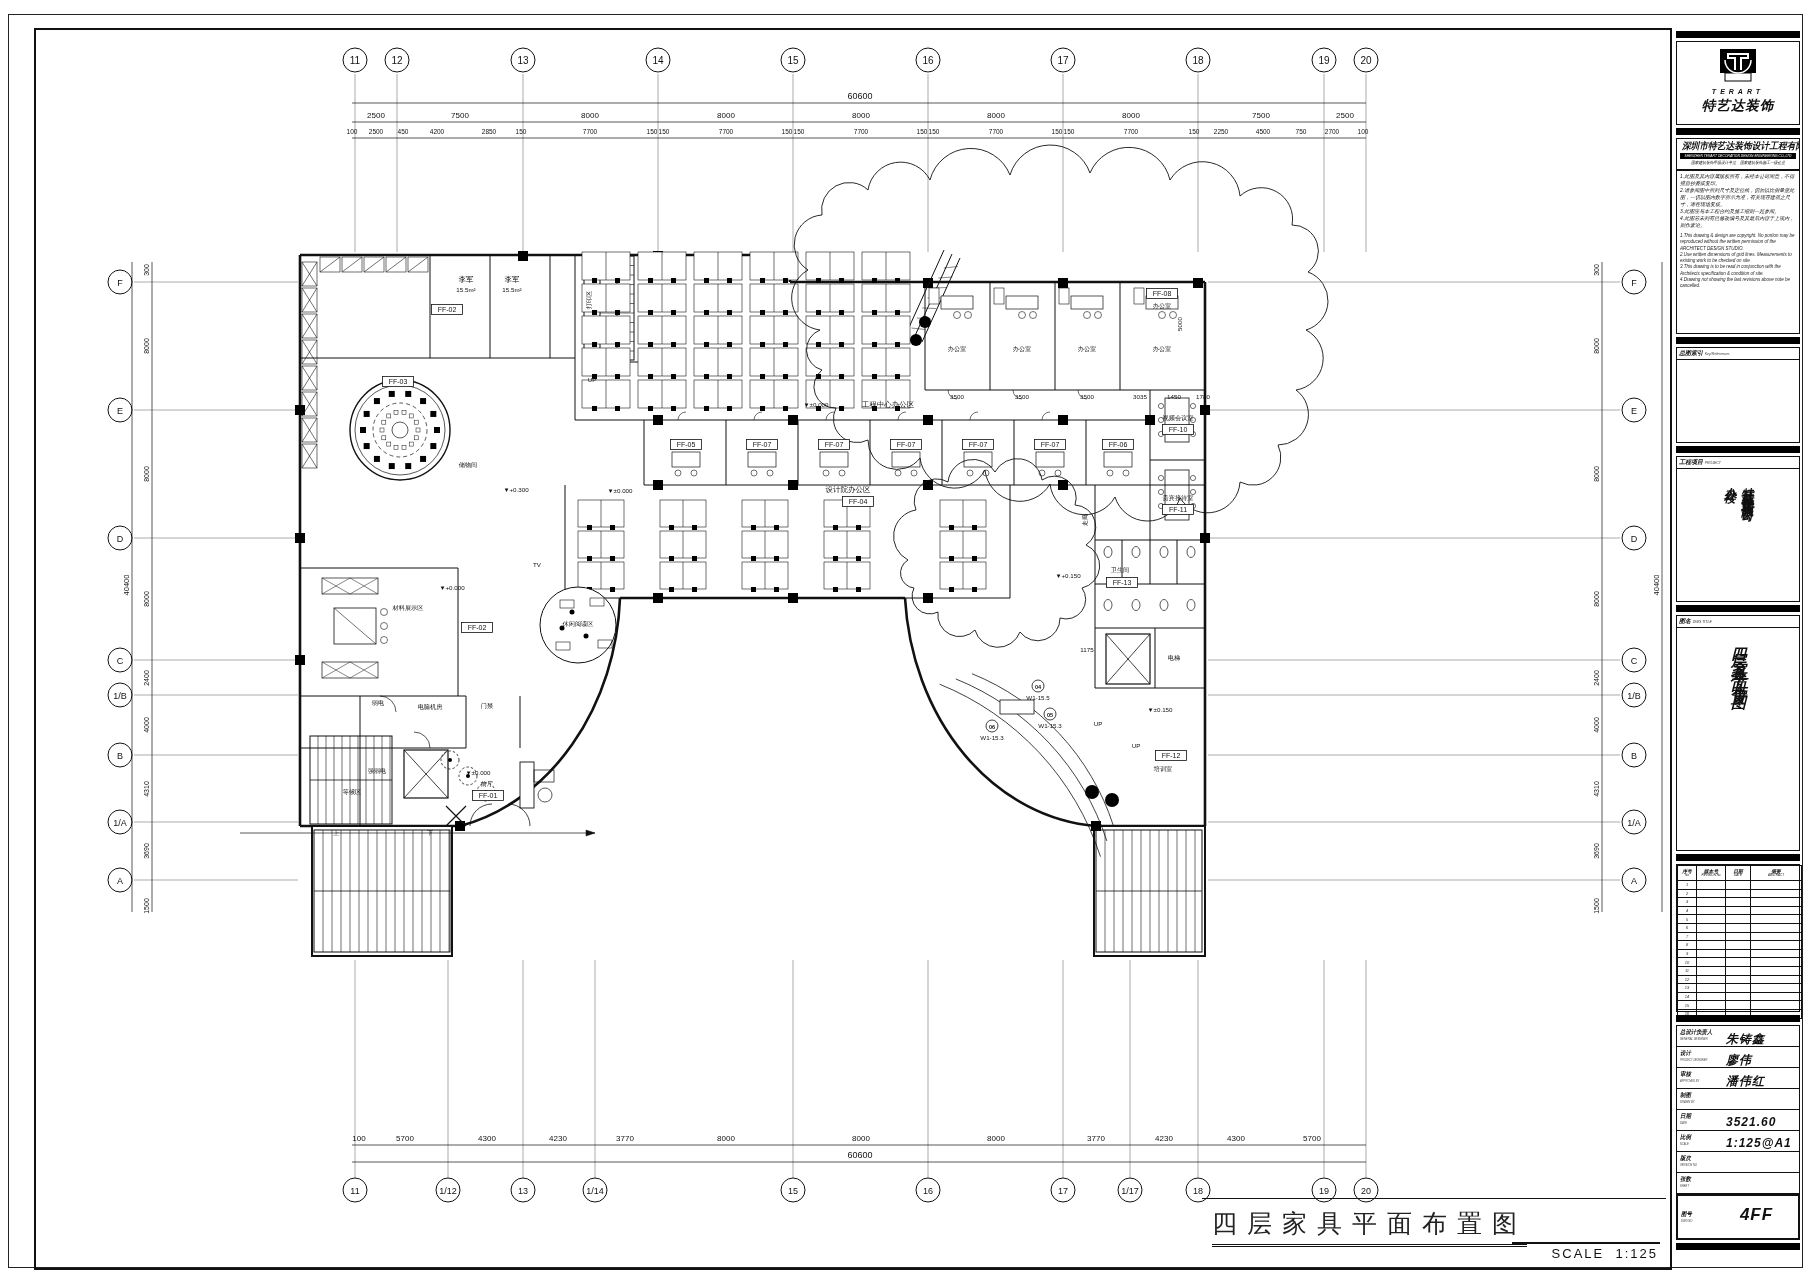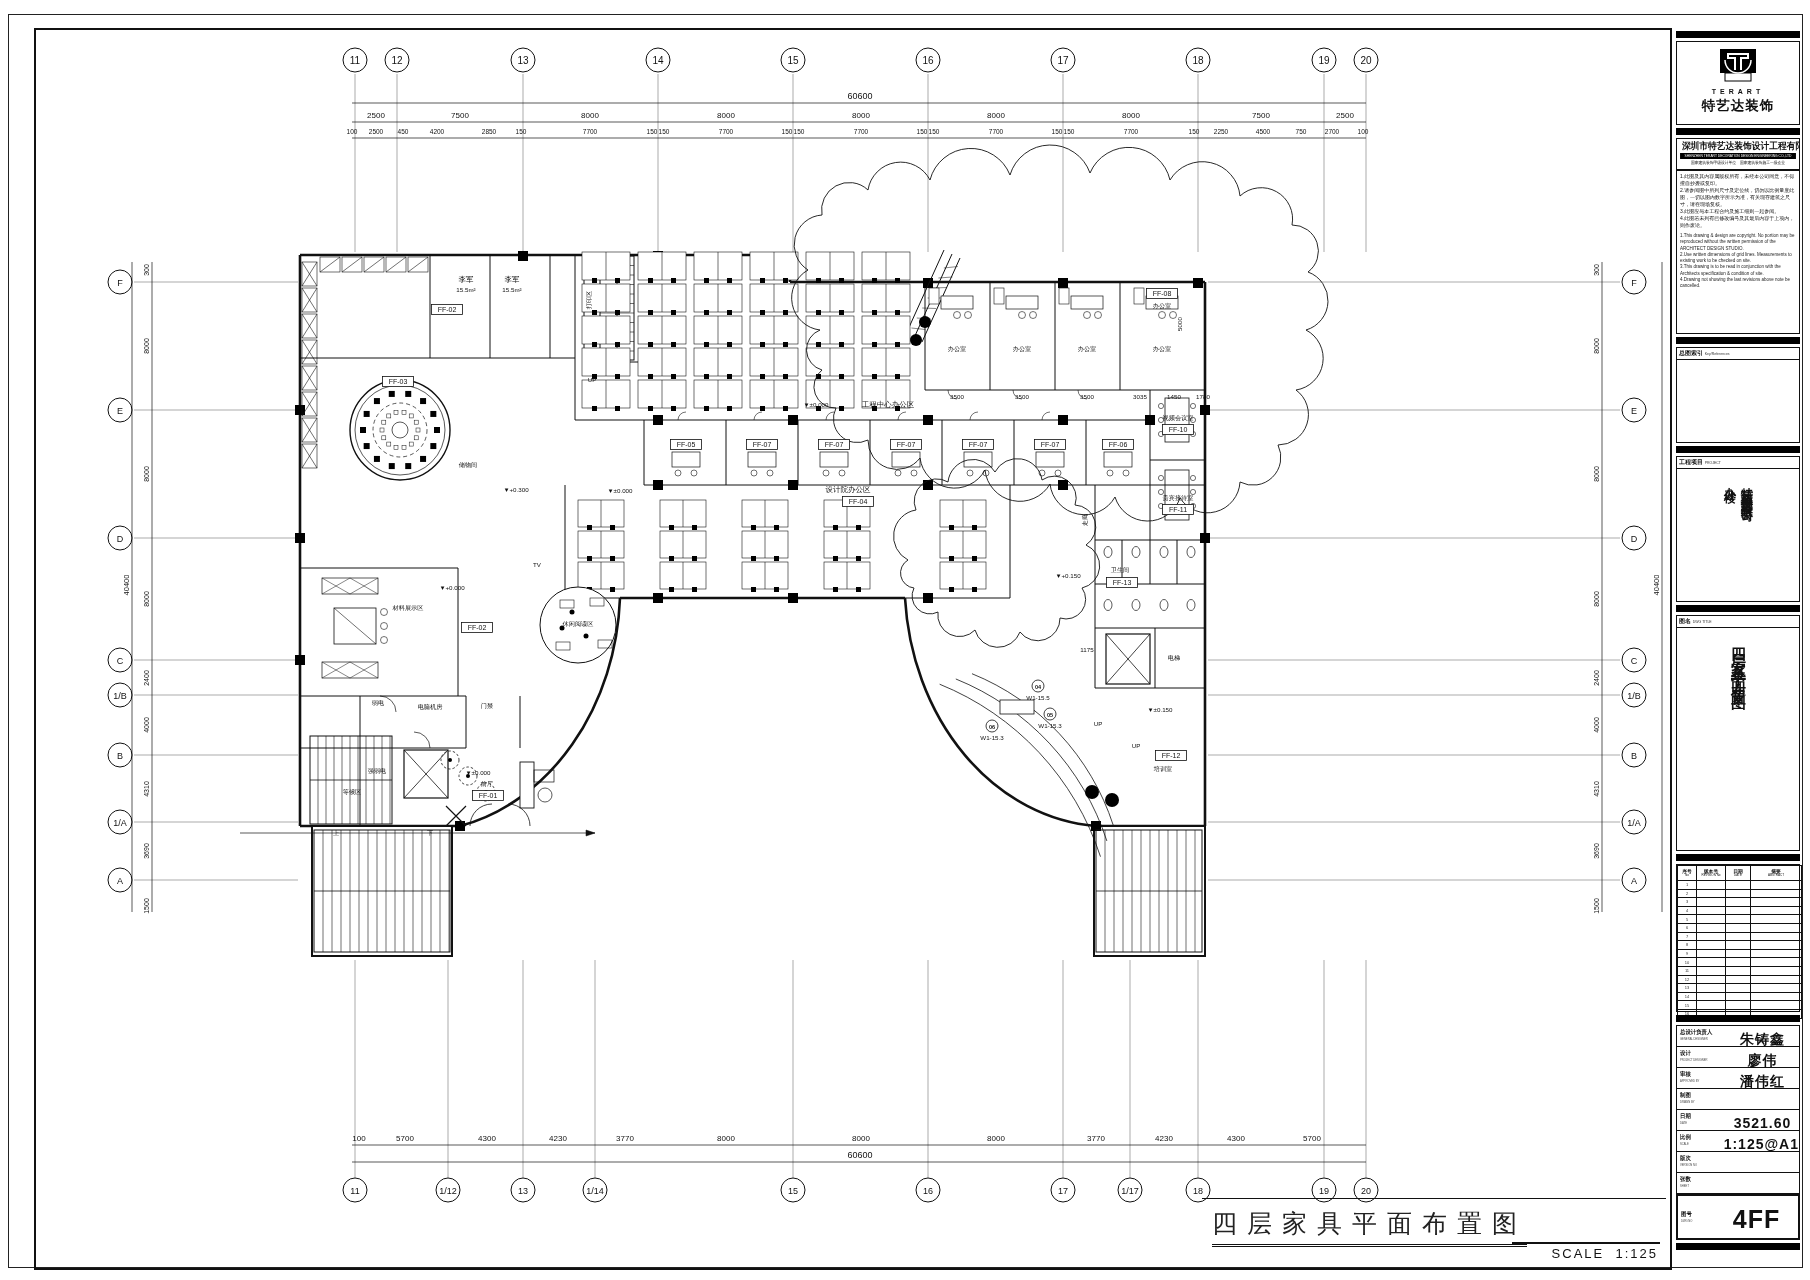--- a/index.html
+++ b/index.html
@@ -9,21 +9,21 @@
   
   #outer-frame{left:8px;top:14px;width:1793px;height:1252px;border:1px solid #222;}
   #main-frame{left:34px;top:28px;width:1634px;height:1238px;border:2px solid #111;}
   
   #bottom-bar{left:1202px;top:1198px;width:464px;height:66px;border-top:1.5px solid #111;}
   #bottom-bar .dtitle{font-size:25px;letter-spacing:10px;color:#222;margin:8px 0 0 10px;
       border-bottom:3px double #111;display:inline-block;padding-bottom:4px;}
   #bottom-bar .scaleline{position:absolute;right:6px;bottom:4px;font-size:13px;font-weight:normal;
       letter-spacing:2px;border-top:2px solid #111;padding:2px 2px 0 40px;}
   
-  #tb{left:1676px;top:28px;width:124px;height:1238px;}
+  #tb{left:1676px;top:28px;width:124px;height:1238px;font-style:italic;}
   .tb-bar{background:#000;height:7px;margin:3px 0;}
   .tb-box{border:1px solid #111;background:#fff;box-sizing:border-box;}
   .tb-head{font-size:6px;font-weight:bold;border-bottom:1px solid #111;padding:1px 2px;text-align:left;}
   .tb-head .en{font-size:3.5px;font-weight:normal;color:#333;}
   #logo-box{height:84px;text-align:center;padding-top:4px;}
   #logo-mark{width:38px;height:34px;margin:2px auto 2px;}
   #logo-en{font-size:7px;letter-spacing:4px;font-weight:bold;}
   #logo-cn{font-size:13.5px;font-weight:bold;letter-spacing:1px;margin-top:2px;}
   #company-box{height:32px;text-align:center;overflow:hidden;}
   #company-cn{font-size:9.5px;font-weight:bold;white-space:nowrap;transform:scaleX(.92);margin-top:1px;}
@@ -42,24 +42,24 @@
   #rev-table table{border-collapse:collapse;width:100%;height:100%;table-layout:fixed;}
   #rev-table td,#rev-table th{border:0.5px solid #111;padding:0;text-align: center;overflow:hidden;}
   #rev-table th{font-size:4.8px;font-weight:bold;height:14px;line-height:1.1;}
   #rev-table th .en{display:block;font-size:3px;font-weight:normal;}
   #rev-table td{height:7.6px;font-size:4px;color:#333;}
   #sig-block .srow{display:flex;border:0.8px solid #111;border-top:none;height:20px;}
   #sig-block .srow:first-child{border-top:0.8px solid #111;}
   .slabel{width:46px;padding:2px 0 0 3px;}
   .slabel .cn{font-size:6px;font-weight:bold;display:block;transform-origin:left;transform:scaleX(.9);white-space:nowrap;}
   .slabel .en{font-size:3.2px;color:#444;display:block;transform-origin:left;transform:scaleX(.85);white-space:nowrap;}
-  .sval{flex:1;text-align:center;font-size:14px;font-weight:bold;padding-top:5px;letter-spacing:1px;}
+  .sval{flex:1;font-size:12px;font-weight:bold;padding-top:5px;letter-spacing:1px;}
   #dwgno-box{height:46px;border:2px solid #111;display:flex;}
   #dwgno-box .slabel{padding-top:14px;width:34px;}
-  #dwgno-val{flex:1;font-size:25px;font-weight:bold;text-align:center;padding-top:9px;letter-spacing:1px;}
+  #dwgno-val{flex:1;font-size:17px;font-weight:bold;text-align:center;padding-top:9px;letter-spacing:1px;}
   svg text{font-family:"Liberation Sans","DejaVu Sans",sans-serif;fill:#111;}
 </style>
 </head>
 <body>
 
 <div class="abs" id="outer-frame"></div>
 <div class="abs" id="main-frame"></div>
 
 <svg class="abs" id="plan-svg" style="left:0;top:0" width="1810" height="1280" viewBox="0 0 1810 1280">
     <line x1="355" y1="74" x2="355" y2="252" stroke="#555" stroke-width="0.5"></line>

